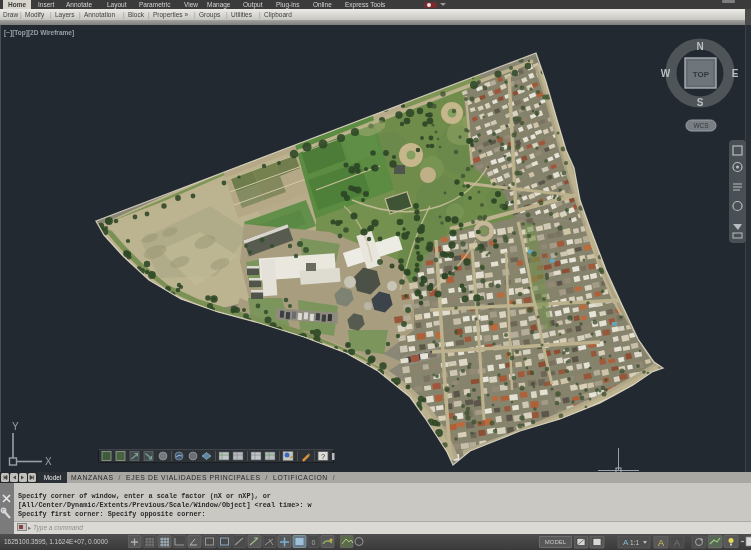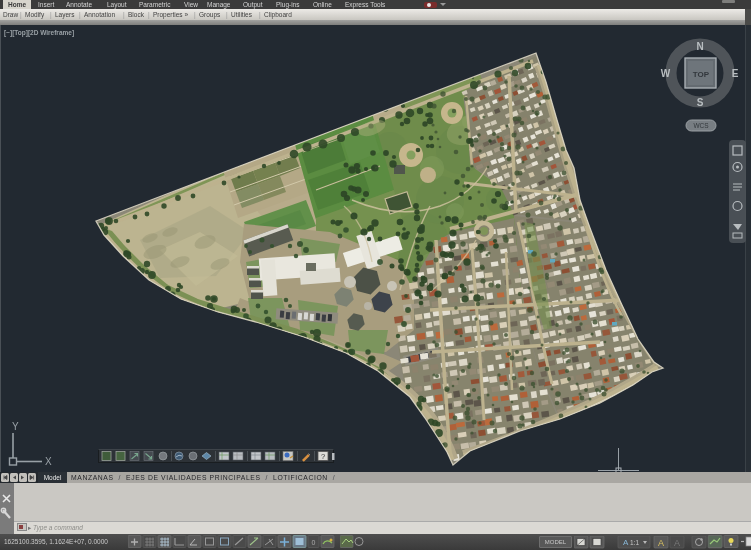--- a/index.html
+++ b/index.html
@@ -1395,20 +1395,25 @@
 <div class="abs" style="left:38px;top:472px;width:29px;height:11px;background:#2a3036;color:#e8e8e8;font-size:6.5px;line-height:11px;text-align:center;">Model</div>
 <div class="abs" style="left:71px;top:472px;height:11px;font-size:6.8px;letter-spacing:0.6px;line-height:11px;color:#26262a;">MANZANAS&nbsp;&nbsp;<span style="color:#4a4a50;">/</span>&nbsp;&nbsp;EJES DE VIALIDADES PRINCIPALES&nbsp;&nbsp;<span style="color:#4a4a50;">/</span>&nbsp;&nbsp;LOTIFICACION&nbsp;&nbsp;<span style="color:#4a4a50;">/</span></div>
 
 <div class="abs" style="left:0;top:483px;width:751px;height:51px;background:#cac8c3;"></div>
 <div class="abs" style="left:0;top:483px;width:14px;height:51px;background:#7b7b7b;"></div>
 <svg class="abs" style="left:0;top:483px;" width="14" height="51" viewBox="0 0 14 51">
 <path d="M3,12 l7,7 M10,12 l-7,7" stroke="#e8e8e8" stroke-width="1.6"></path>
 <path d="M3,27 l7,8" stroke="#d8d8d8" stroke-width="2.2"></path>
 <circle cx="3.5" cy="27.5" r="2.2" fill="none" stroke="#d8d8d8" stroke-width="1.4"></circle>
 </svg>
+<div class="abs" style="left:18px;top:492px;width:720px;font-family:'Liberation Mono',monospace;font-size:6.8px;font-weight:bold;line-height:9px;color:#2a2a2a;">
+Specify corner of window, enter a scale factor (nX or nXP), or<br>
+[All/Center/Dynamic/Extents/Previous/Scale/Window/Object] &lt;real time&gt;: w<br>
+Specify first corner: Specify opposite corner:
+</div>
 <div class="abs" style="left:14px;top:521px;width:737px;height:13px;background:#dbd9d4;border-top:1px solid #aaa;"></div>
 <div class="abs" style="left:17px;top:523px;width:10px;height:8px;background:#c8c6c1;border:1px solid #888;"></div>
 <div class="abs" style="left:19px;top:525px;width:4px;height:4px;background:#8a4040;"></div>
 <div class="abs" style="left:28px;top:521px;height:13px;font-size:6.5px;line-height:13px;color:#777;">▸ <span style="font-style:italic;color:#8d8d89;">Type a command</span></div>
 
 <div class="abs" style="left:0;top:534px;width:751px;height:16px;background:linear-gradient(#4e4e4e,#3a3a3a);"></div>
 <div class="abs" style="left:4px;top:534px;height:16px;font-size:6.5px;line-height:16px;color:#c9c9c9;">1625100.3595, 1.1624E+07, 0.0000</div>
 <svg class="abs" style="left:128px;top:535px;" width="210" height="14" viewBox="0 0 210 14">
 <g>
 <rect x="0" y="0.5" width="13" height="12" rx="1" fill="#585858" stroke="#6e6e6e" stroke-width="0.7"></rect>

